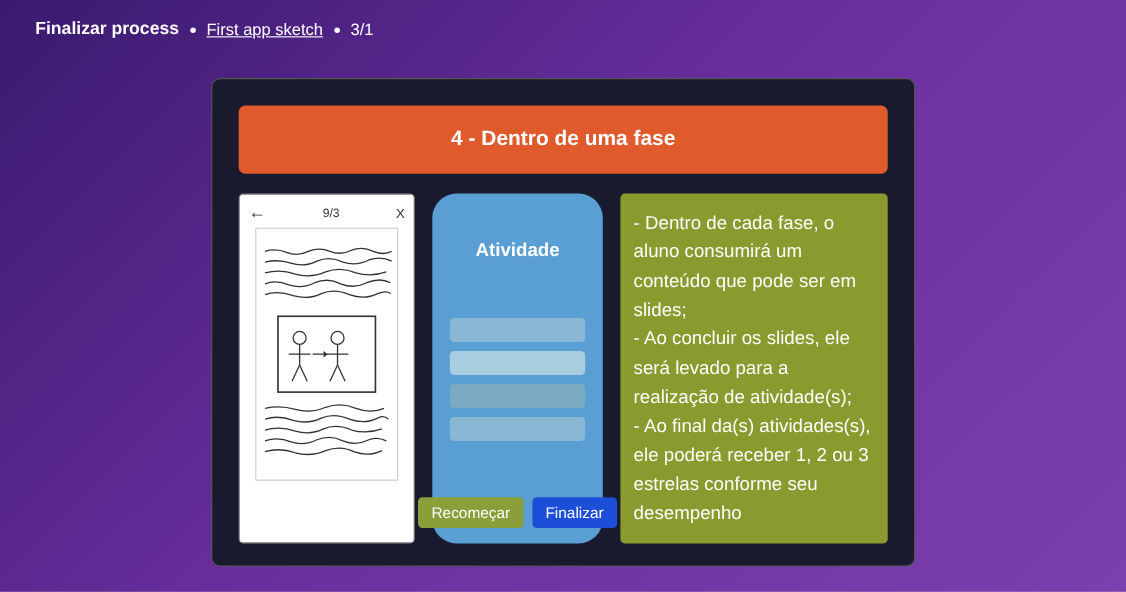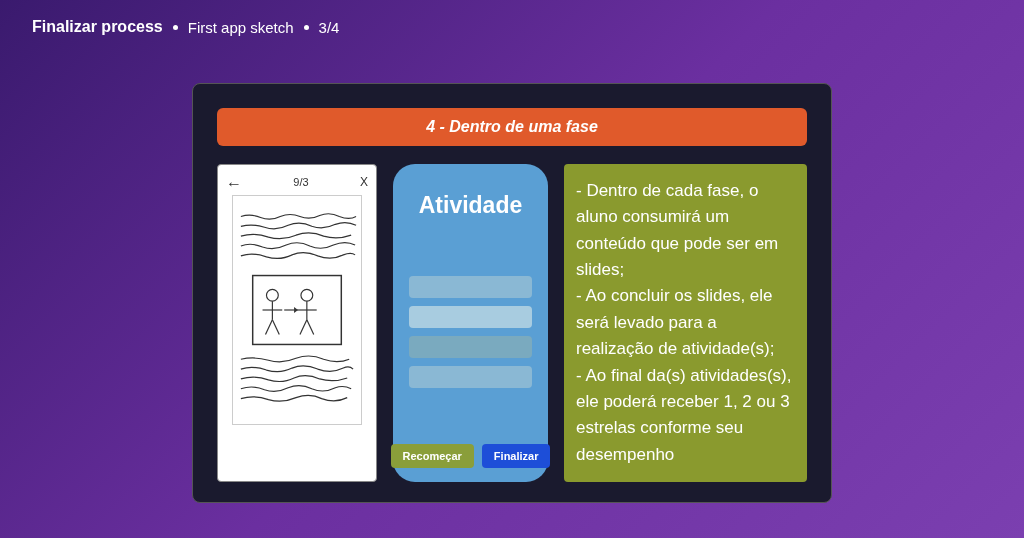--- a/index.html
+++ b/index.html
@@ -29,20 +29,21 @@
 
     .header-dot {
       width: 5px;
       height: 5px;
       background: #fff;
       border-radius: 50%;
     }
 
     .header-sub {
       font-size: 15px;
+      text-decoration: underline;
     }
 
     .header-page {
       font-size: 15px;
     }
 
     
     .main {
       display: flex;
       justify-content: center;
@@ -61,27 +62,26 @@
       display: flex;
       flex-direction: column;
       align-items: center;
       gap: 18px;
     }
 
     
     .card-title-bar {
       background: #e05a2b;
       border-radius: 6px;
-      padding: 10px 60px;
-      color: #fff;
-      font-size: 16px;
+      padding: 20px 60px;
+      color: #fff;
+      font-size: 19px;
       font-weight: 700;
       text-align: center;
       width: 100%;
-      font-style: italic;
     }
 
     
     .content-row {
       display: flex;
       gap: 16px;
       width: 100%;
       align-items: stretch;
     }
 
@@ -148,23 +148,23 @@
       display: flex;
       flex-direction: column;
       align-items: center;
       justify-content: space-between;
       padding: 22px 16px 14px;
       flex-shrink: 0;
     }
 
     .activity-label {
       color: #fff;
-      font-size: 23px;
+      font-size: 17px;
       font-weight: 700;
-      margin-top: 6px;
+      margin-top: 20px;
       text-align: center;
     }
 
     .activity-options {
       display: flex;
       flex-direction: column;
       gap: 8px;
       width: 100%;
       margin-top: 10px;
     }
@@ -189,22 +189,22 @@
       gap: 8px;
       margin-top: 10px;
       width: 100%;
       justify-content: center;
     }
 
     .activity-btn {
       border: none;
       border-radius: 4px;
       padding: 6px 12px;
-      font-size: 11px;
-      font-weight: 700;
+      font-size: 14px;
+      font-weight: 400;
       cursor: pointer;
       color: #fff;
     }
 
     .btn-recomecar {
       background: #8a9e3a;
     }
 
     .btn-finalizar {
       background: #1d4ed8;
@@ -234,21 +234,21 @@
     }
   </style>
 </head>
 <body>
 
 <div class="header">
   <span class="header-title">Finalizar process</span>
   <div class="header-dot"></div>
   <span class="header-sub">First app sketch</span>
   <div class="header-dot"></div>
-  <span class="header-page">3/4</span>
+  <span class="header-page">3/1</span>
 </div>
 
 <div class="main">
   <div class="card">
 
     <div class="card-title-bar">4 - Dentro de uma fase</div>
 
     <div class="content-row">
 
       <div class="sketch-panel">

